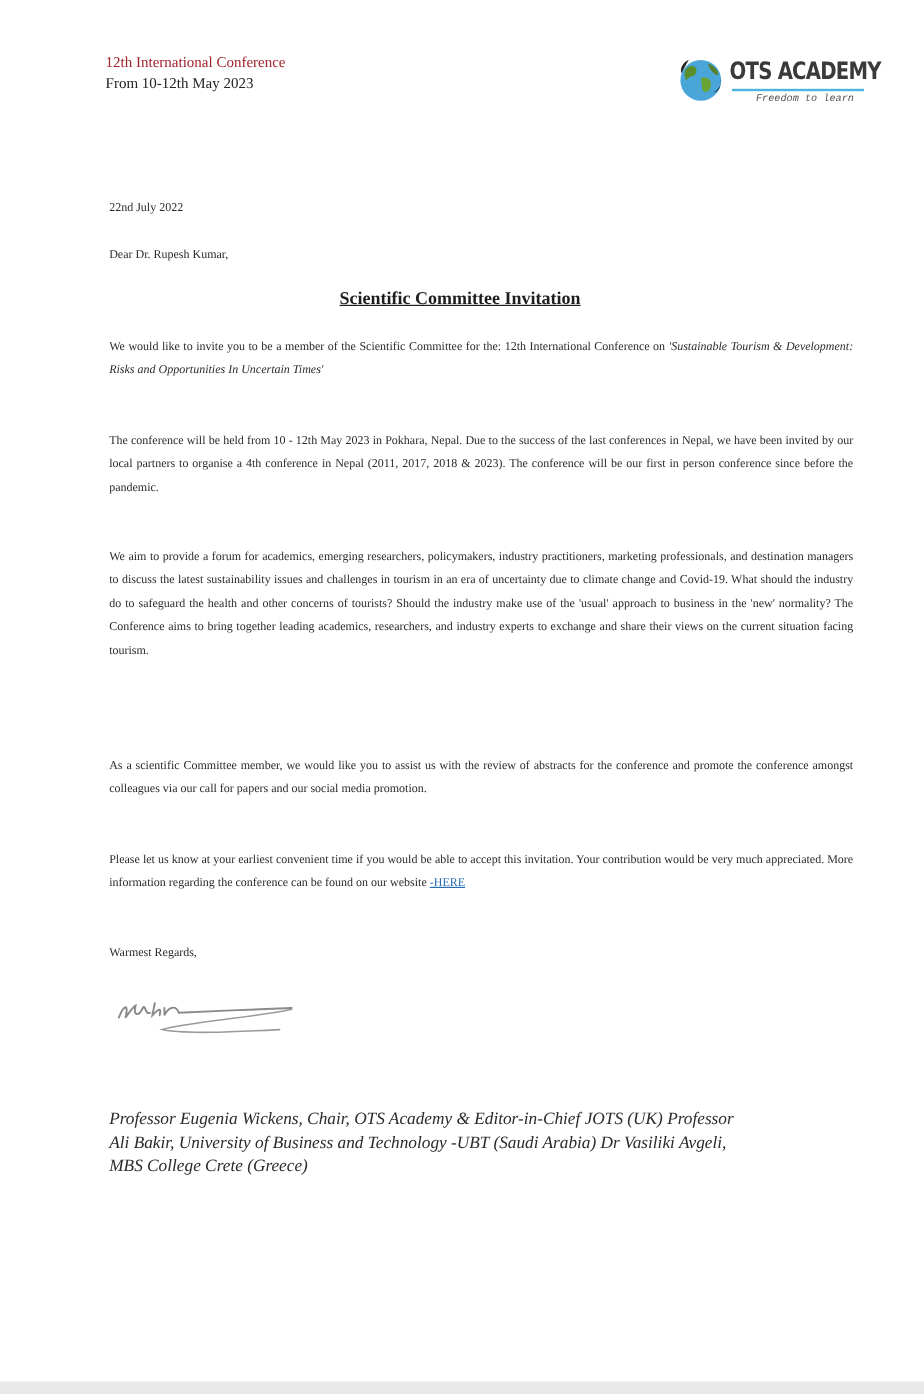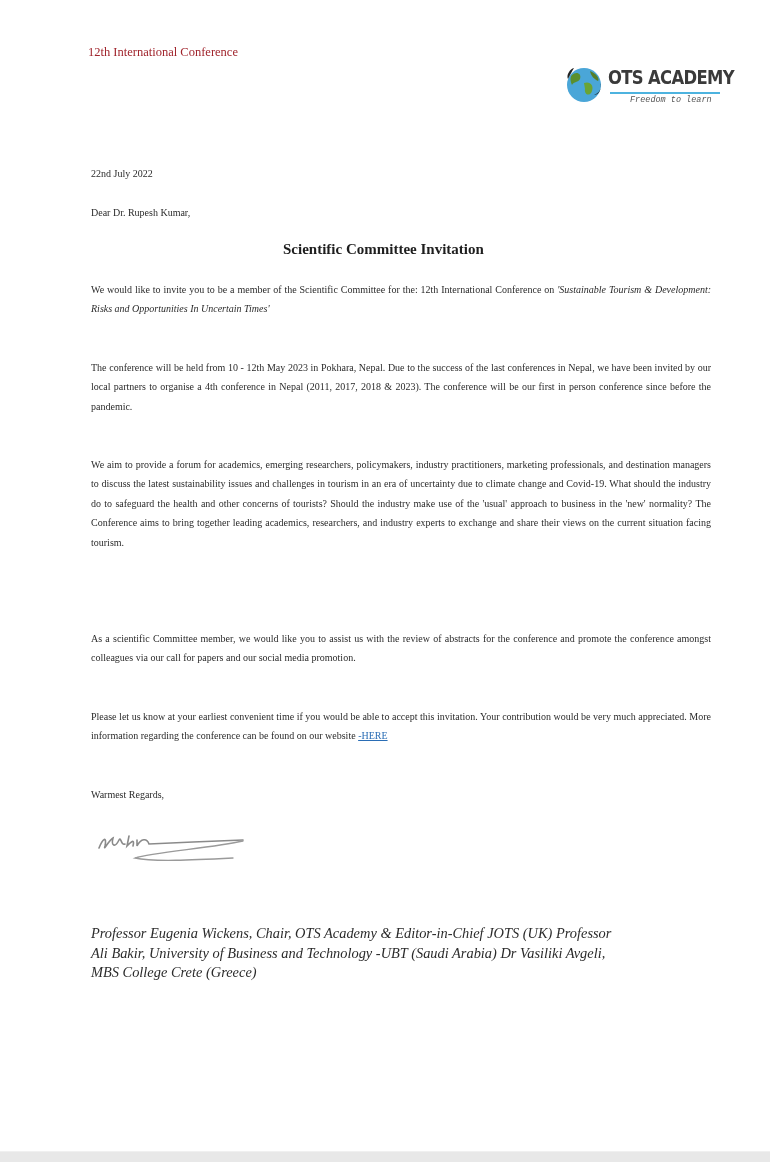--- a/index.html
+++ b/index.html
@@ -3,46 +3,47 @@
 <meta charset="utf-8">
 <style>
   html, body { margin: 0; padding: 0; }
   body {
     width: 770px; height: 1162px; background: #ffffff; position: relative; overflow: hidden;
     font-family: "Liberation Serif", "DejaVu Serif", serif; color: #2a2a2a;
   }
   .letterhead { position: absolute; left: 88px; top: 44px; font-size: 12.5px; line-height: 16.5px; color: #222; }
   .letterhead .conf { color: #a0242c; }
   .letterhead .it { font-style: italic; }
-  .logo { position: absolute; left: 564px; top: 62px; width: 160px; height: 48px; }
+  .logo { position: absolute; left: 564px; top: 44px; width: 160px; height: 48px; }
   .logo .globe { position: absolute; left: 0; top: 3px; width: 40px; height: 40px; }
   .logo .name { position: absolute; left: 44px; top: 3px; font-family: "DejaVu Sans", sans-serif; font-weight: bold; font-size: 20px; letter-spacing: -0.8px; color: #3a3a3a; transform: scaleX(0.82); transform-origin: left top; white-space: nowrap; }
   .logo .rule { position: absolute; left: 46px; top: 30px; width: 110px; height: 2px; background: #4db3df; }
   .logo .tag { position: absolute; left: 66px; top: 33px; font-family: Liberation Mono, monospace; font-style: italic; font-size: 8.5px; color: #555; white-space: nowrap; }
   .body { position: absolute; left: 91px; width: 620px; font-size: 10px; line-height: 19.4px; color: #2b2b2b; }
   .date { top: 164px; }
   .salutation { top: 203px; }
-  .subject { position: absolute; top: 241px; left: 283px; font-weight: bold; font-size: 15px; color: #1e1e1e; text-align: right; }
+  .subject { position: absolute; top: 241px; left: 283px; font-weight: bold; text-decoration: underline; font-size: 15px; color: #1e1e1e; text-align: right; }
   p.para { margin: 0; text-align: justify; }
   .p1 { top: 280px; }
   .p2 { top: 358px; }
   .p3 { top: 455px; }
   .p4 { top: 629px; }
   .p5 { top: 707px; }
   .p5 a { color: #2a6db5; text-decoration: underline; }
   .regards { top: 785px; }
   .signature { position: absolute; left: 93px; top: 826px; width: 170px; height: 40px; }
   .signatories { top: 880px; font-style: italic; font-size: 14.4px; line-height: 19.6px; width: 540px; margin-top: 44px; }
   .bottom-bar { position: absolute; left: 0; bottom: 0; width: 770px; height: 10px; background: #e8e8e8; border-top: 1px solid #f0f0f0; }
 </style>
 </head>
 <body>
 
 <div class="letterhead">
   <div class="conf">12th International Conference</div>
+  <div>From 10-12th May 2023</div>
 </div>
 
 <div class="logo">
   <svg class="globe" viewBox="0 0 40 40">
     <circle cx="20" cy="20" r="17" fill="#4aa6d8"></circle>
     <path d="M8 10 C12 6, 18 8, 16 14 C14 18, 10 16, 8 20 C6 16, 6 12, 8 10 Z" fill="#5a8f2e"></path>
     <path d="M20 18 C26 16, 30 20, 28 26 C26 32, 20 30, 21 24 Z" fill="#6aa434"></path>
     <path d="M26 6 C32 8, 36 14, 34 16 C30 14, 27 11, 26 6 Z" fill="#557f2a"></path>
     <path d="M4 14 C2 10, 6 4, 10 3 C8 6, 6 10, 4 14 Z" fill="#222"></path>
     <path d="M30 30 C36 28, 38 22, 36 18 C38 24, 35 30, 30 30 Z" fill="#222"></path>

